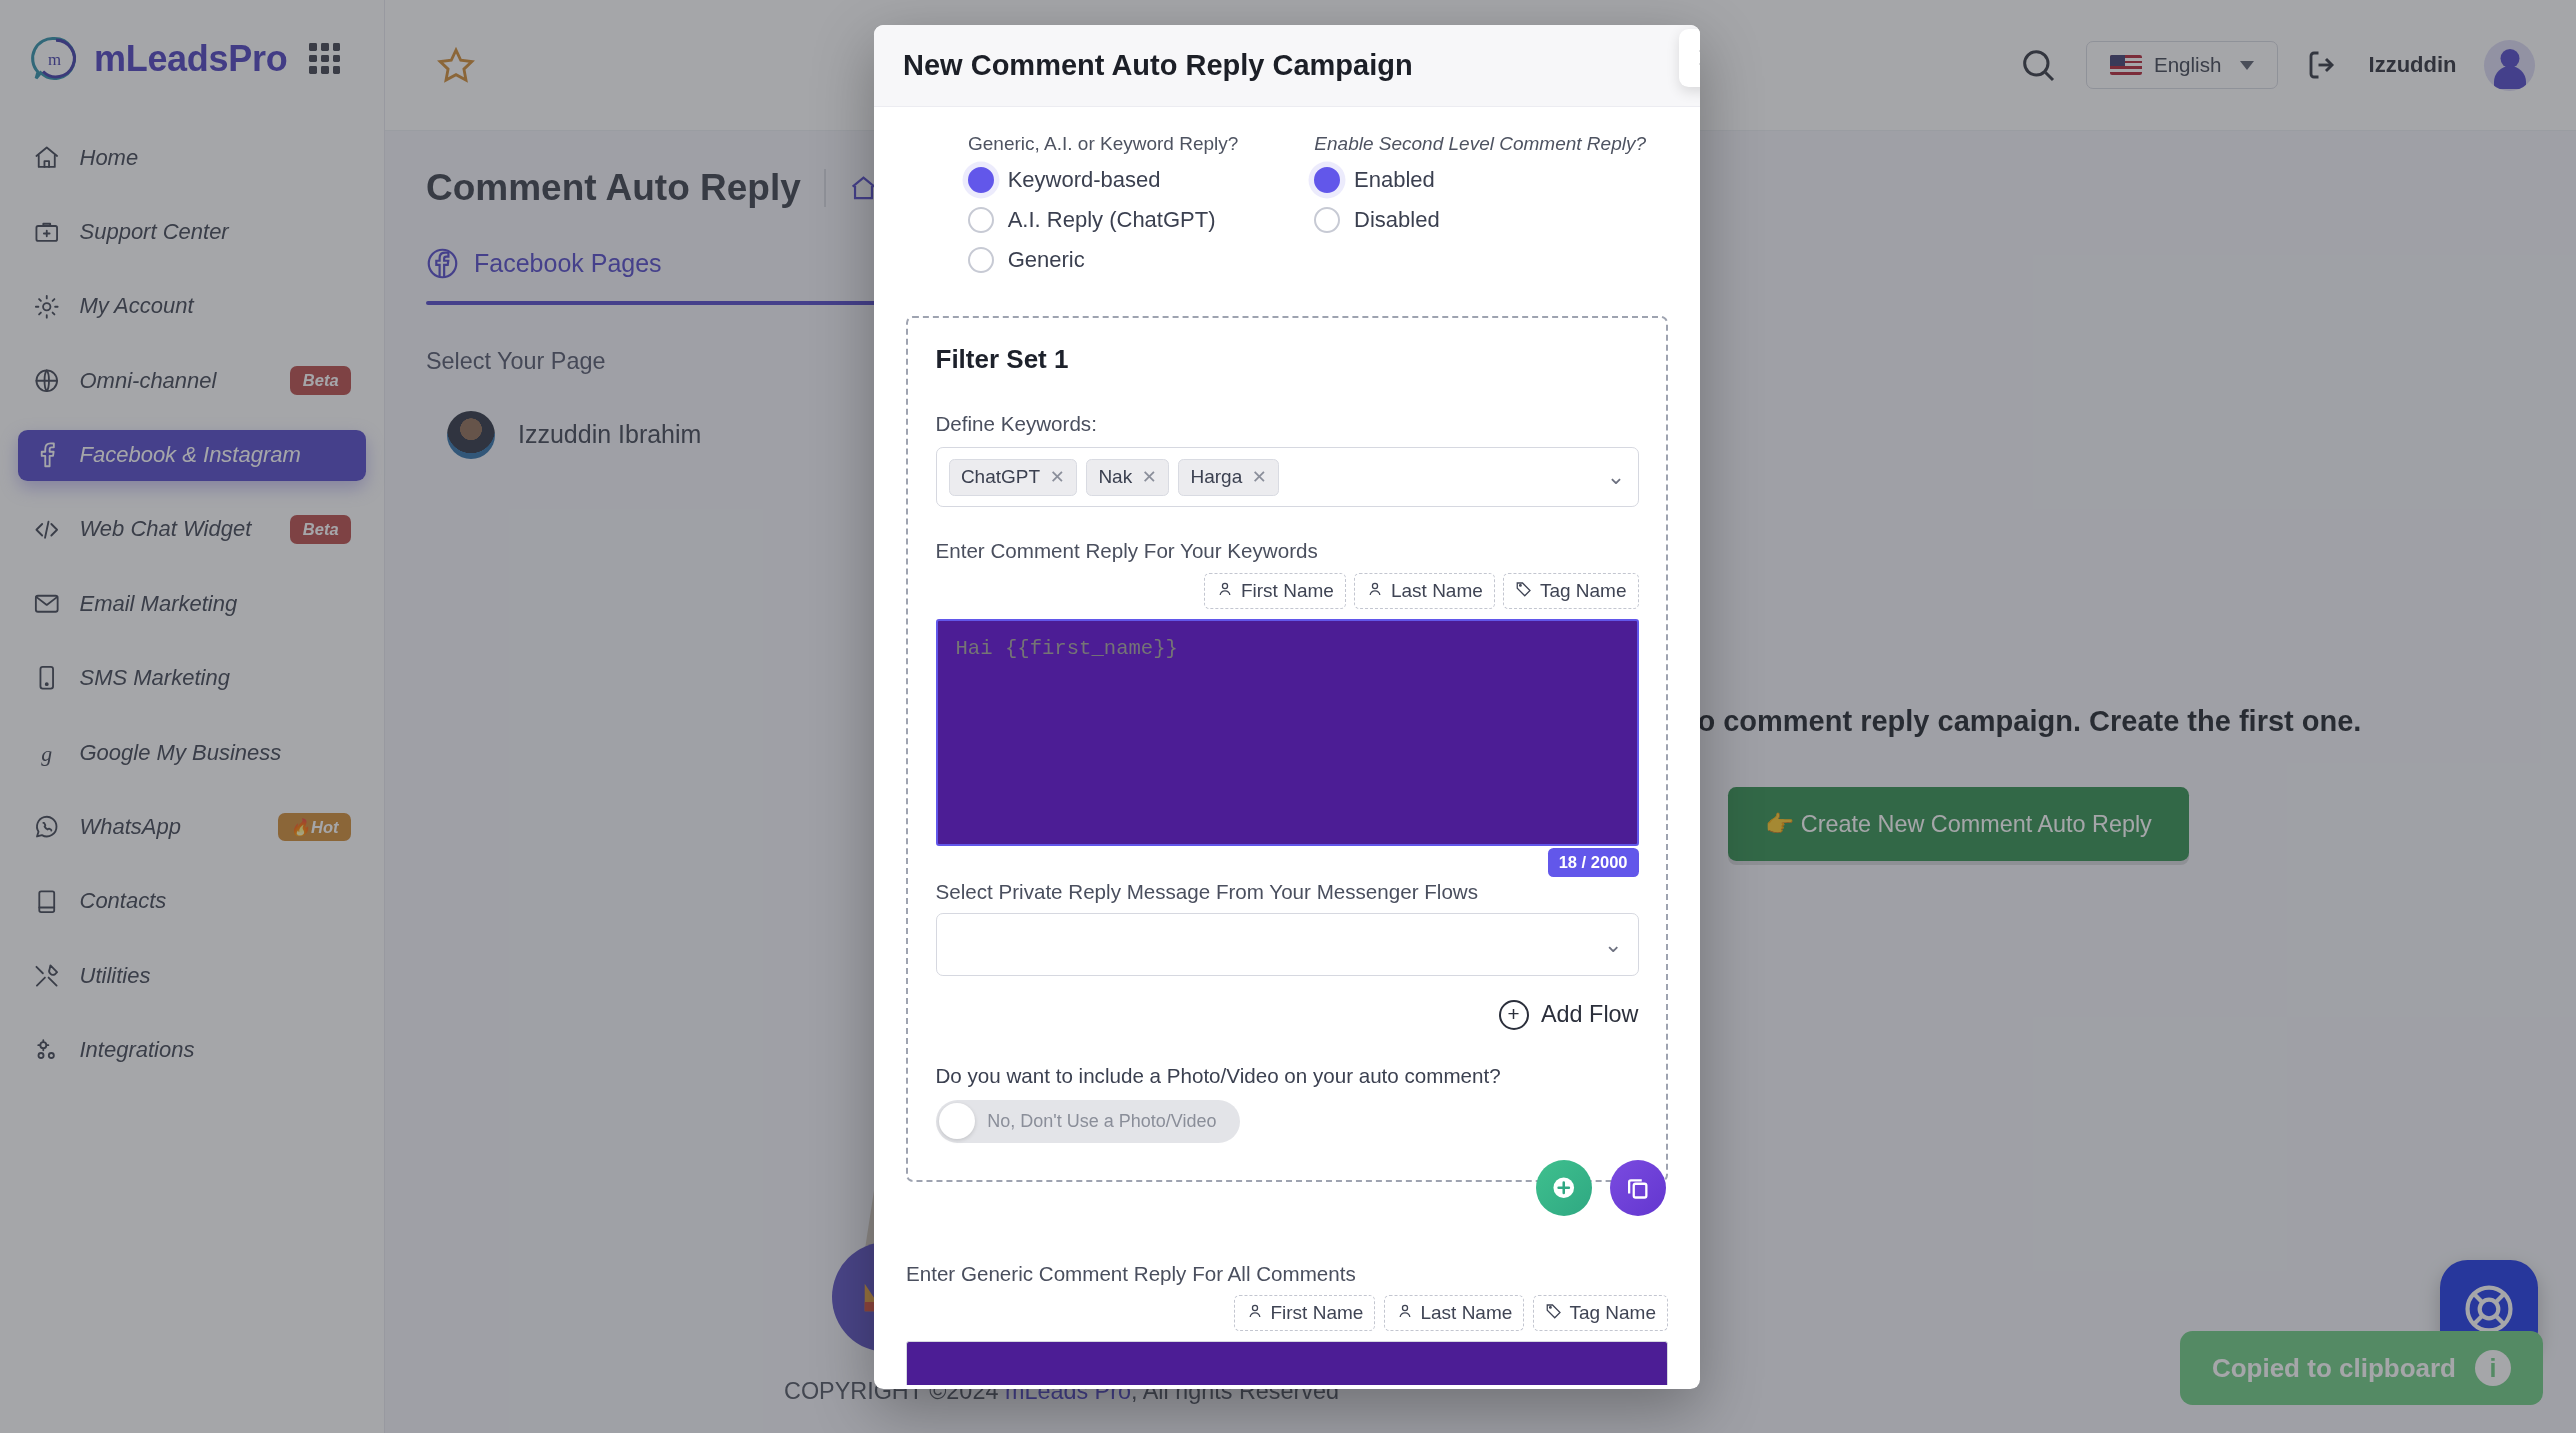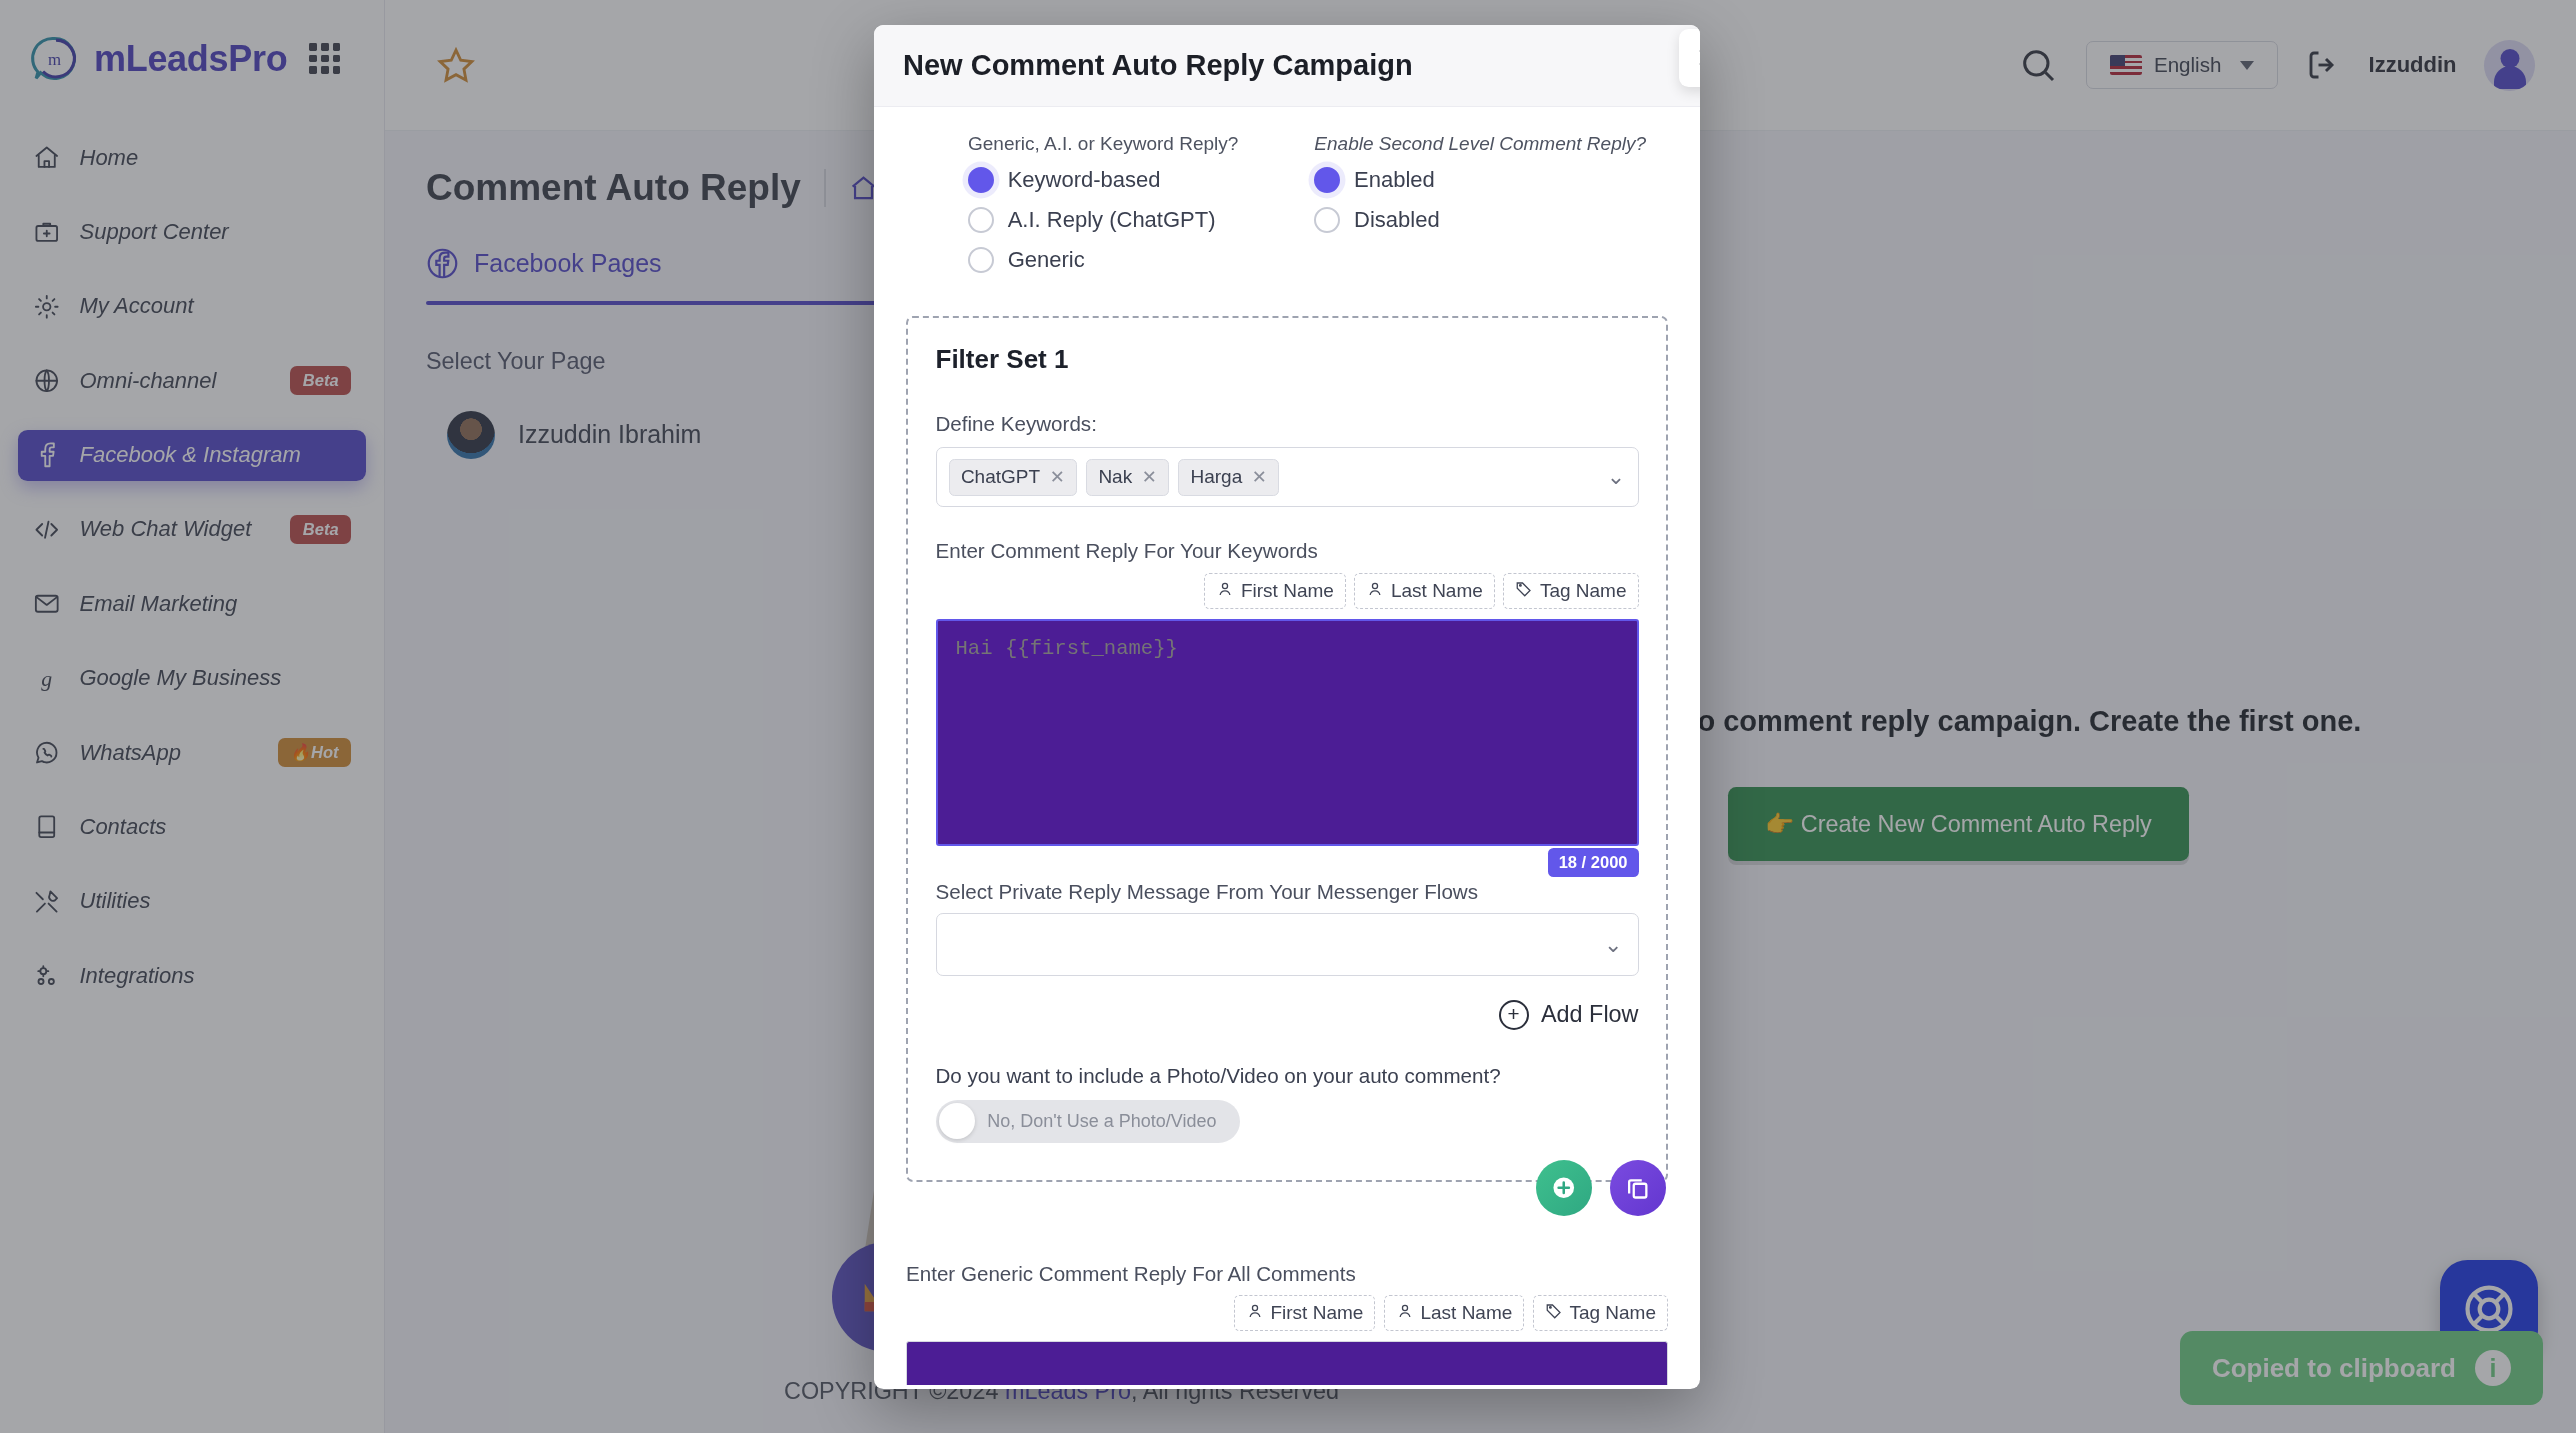--- a/index.html
+++ b/index.html
@@ -307,20 +307,29 @@
             <span class="badge beta">Beta</span>
           </div>
           <div class="nav-item">
             <span class="ico">
               <svg width="27.5" height="27.5" viewBox="0 0 24 24" fill="none" stroke="#3d4250" stroke-width="1.6" stroke-linecap="round" stroke-linejoin="round">
                 <rect x="2.5" y="5" width="19" height="14" rx="1.8"></rect>
                 <polyline points="2.8,6 12,13 21.2,6"></polyline>
               </svg>
             </span>
             <span>Email Marketing</span>
+          </div>
+          <div class="nav-item">
+            <span class="ico">
+              <svg width="27.5" height="27.5" viewBox="0 0 24 24" fill="none" stroke="#3d4250" stroke-width="1.6" stroke-linecap="round" stroke-linejoin="round">
+                <rect x="6.5" y="2.5" width="11" height="19" rx="2"></rect>
+                <circle cx="12" cy="17.6" r=".9" fill="currentColor"></circle>
+              </svg>
+            </span>
+            <span>SMS Marketing</span>
           </div>
           <div class="nav-item">
             <span class="ico">
               <svg width="27.5" height="27.5" viewBox="0 0 24 24" fill="#3d4250" stroke="#3d4250" stroke-width="1.6" stroke-linecap="round" stroke-linejoin="round" style="font-size:32px">
                 <text x="12" y="19" font-size="19" text-anchor="middle" font-family="Liberation Serif, serif" stroke="none" fill="currentColor">g</text>
               </svg>
             </span>
             <span>Google My Business</span>
           </div>
           <div class="nav-item">

